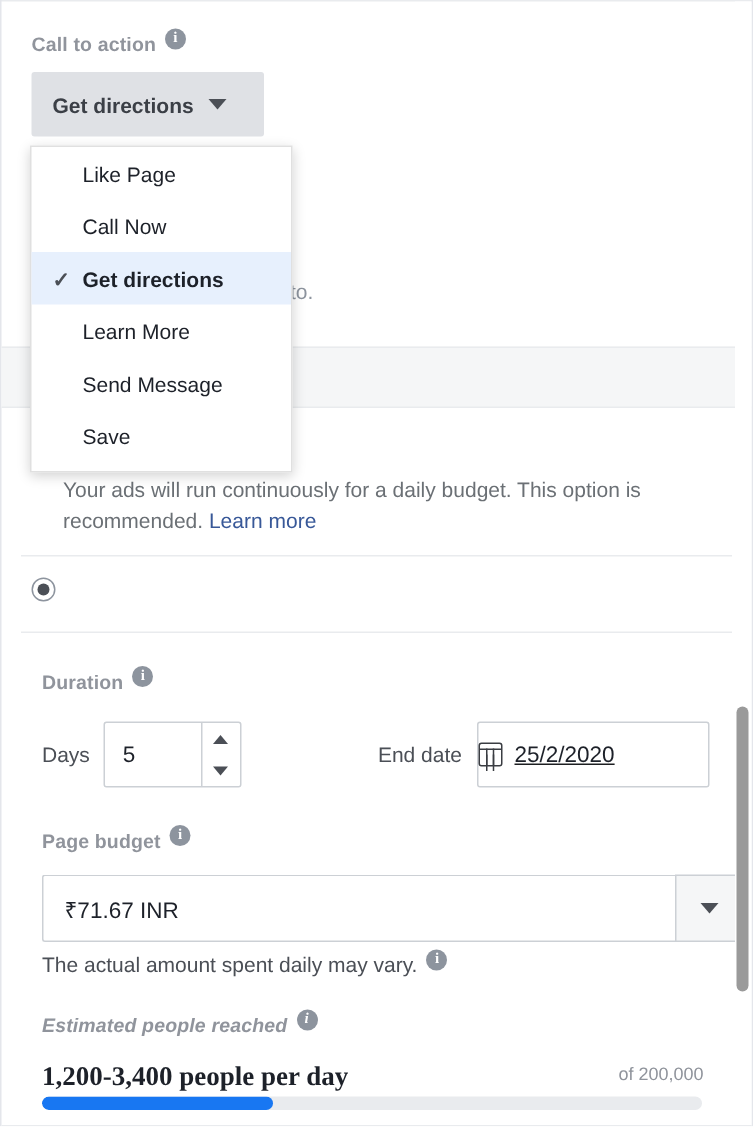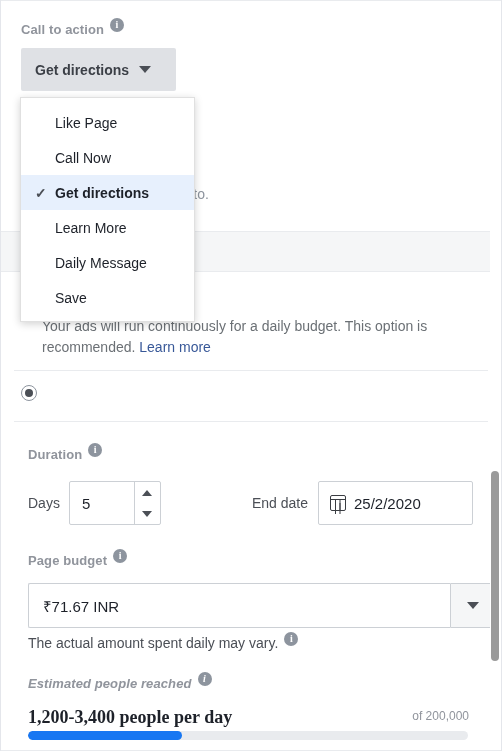--- a/index.html
+++ b/index.html
@@ -286,22 +286,22 @@
   }
   #end-date-field {
     width: 155px;
     height: 44px;
     border: 1px solid #ccd0d5;
     border-radius: 2px;
     background: #ffffff;
     box-sizing: border-box;
     display: flex;
     align-items: center;
-    padding-left: 11px;
-    cursor: pointer;
+    cursor: pointer;
+    text-decoration: underline;
   }
   .cal-icon {
     width: 16px; height: 16px;
     border: 1.6px solid #3a3d42;
     border-radius: 2px;
     box-sizing: border-box;
     position: relative;
     flex: 0 0 16px;
   }
   .cal-icon::before {
@@ -412,21 +412,21 @@
 
   
   #cta-menu {
     position: absolute;
     left: 20px; top: 97px;
     width: 175px;
     background: #ffffff;
     border: 1px solid #e0e0e0;
     box-shadow: 0 2px 8px rgba(0,0,0,.18);
     z-index: 50;
-    padding: 7px 0 6px 0;
+    padding: 0 0 6px 0;
     box-sizing: border-box;
   }
   .menu-item {
     height: 35px;
     display: flex;
     align-items: center;
     padding-left: 14px;
     box-sizing: border-box;
     font-size: 14px;
     color: #1d2129;
@@ -573,21 +573,21 @@
       <div class="menu-item selected">
         <span class="menu-check">✓</span>
         <span class="menu-item-label">Get directions</span>
       </div>
       <div class="menu-item">
         <span class="menu-check"></span>
         <span class="menu-item-label">Learn More</span>
       </div>
       <div class="menu-item">
         <span class="menu-check"></span>
-        <span class="menu-item-label">Daily Message</span>
+        <span class="menu-item-label">Send Message</span>
       </div>
       <div class="menu-item">
         <span class="menu-check"></span>
         <span class="menu-item-label">Save</span>
       </div>
     </div>
 
   <div id="scrollbar-track">
     <div id="scrollbar-thumb"></div>
   </div>

